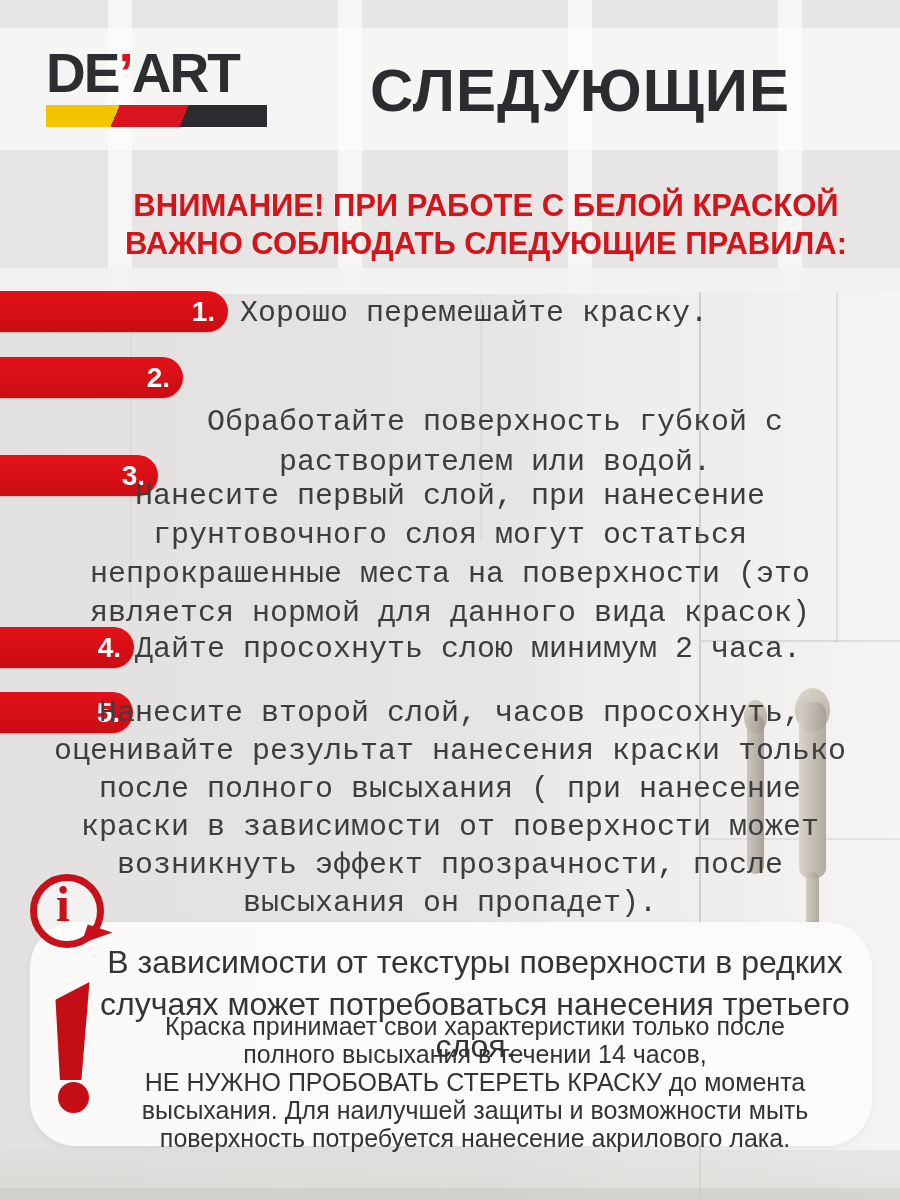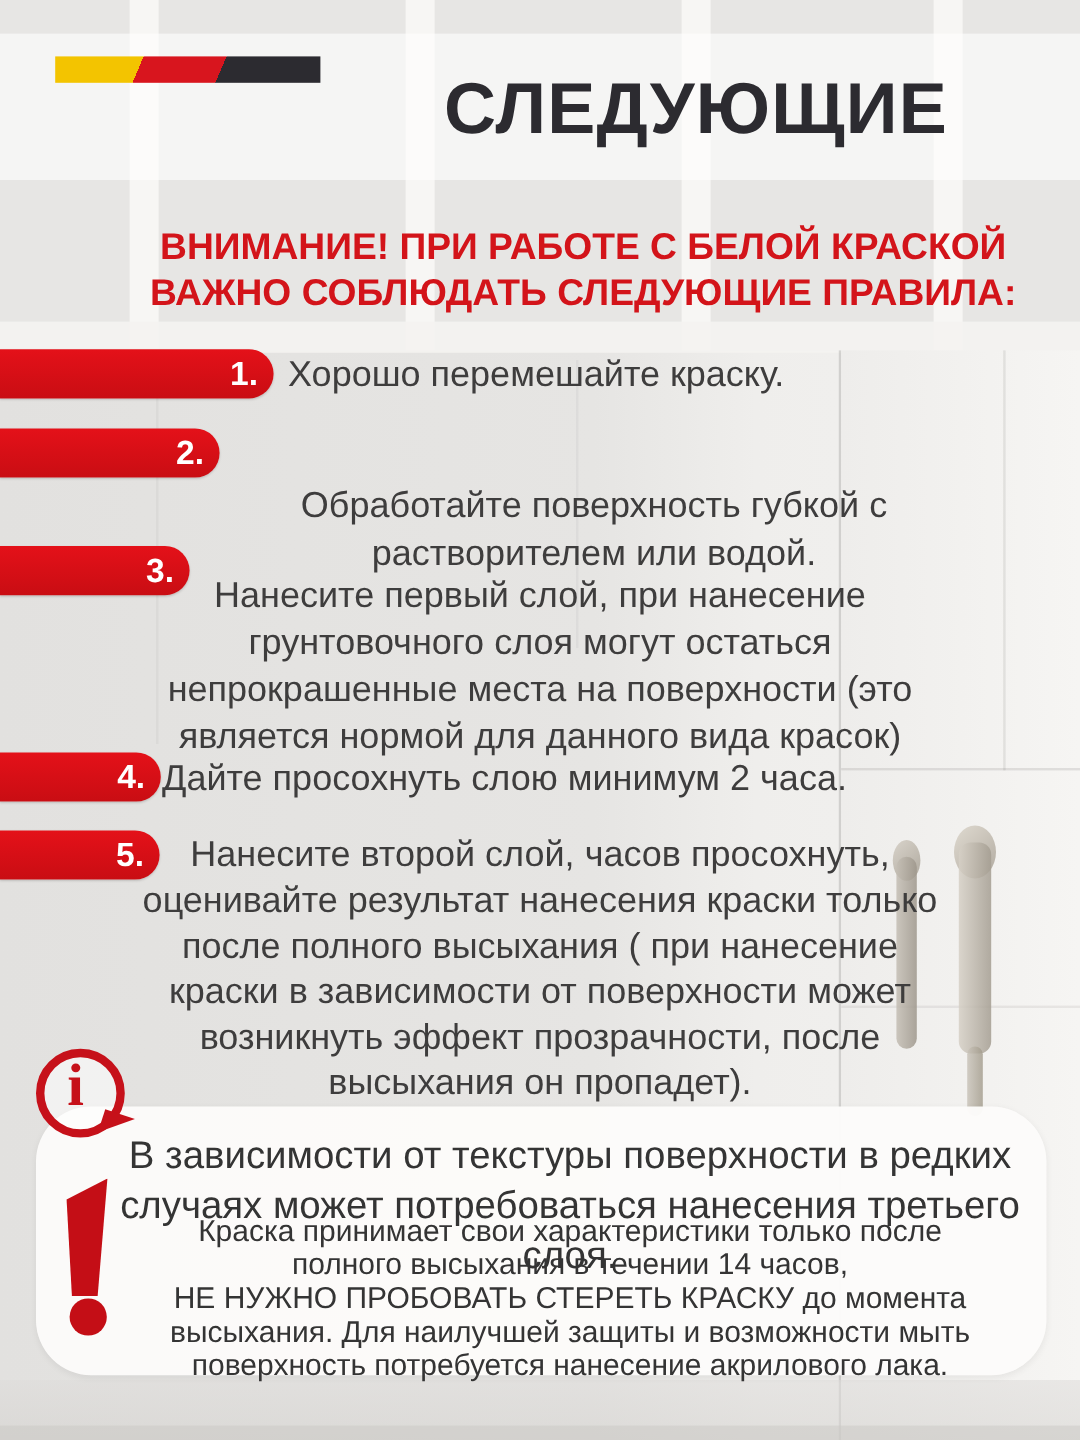--- a/index.html
+++ b/index.html
@@ -55,21 +55,21 @@
   .ribbon{left:0;height:41px;border-radius:0 22px 22px 0;
     background:linear-gradient(180deg,#e41119,#c90d13);
     box-shadow:0 1px 2px rgba(0,0,0,.18);}
   .ribbon .num{position:absolute;right:13px;top:50%;transform:translateY(-50%);
     color:#fff;font-weight:700;font-size:28px;}
   .r1{top:291px;width:228px;}
   .r2{top:357px;width:183px;}
   .r3{top:455px;width:158px;}
   .r4{top:627px;width:134px;}
   .r5{top:692px;width:133px;}
-  .step-text{white-space:pre-line;color:#3e3d3d;font-size:30px;line-height:40px;}
+  .step-text{white-space:pre-line;color:#3e3d3d;font-size:30px;line-height:40px;font-family:Liberation Mono, monospace;}
   .t1{left:240px;top:293px;width:560px;text-align:left;}
   .t2{left:150px;top:357px;width:690px;text-align:center;margin-top:45px;}
   .t3{left:60px;top:457px;width:780px;text-align:center;line-height:39px;margin-top:20px;}
   .t4{left:135px;top:629px;width:730px;}
   .t5{left:40px;top:694px;width:820px;text-align:center;line-height:38px;}
 
   
   .card{left:30px;top:922px;width:842px;height:224px;border-radius:46px;
     background:rgba(252,251,250,.97);box-shadow:0 2px 6px rgba(0,0,0,.06);}
   .note{white-space:pre-line;color:#343434;text-align:center;}
@@ -107,20 +107,21 @@
 <div class="abs bg-panel-l2"></div>
 <div class="abs bg-floor"></div>
 <div class="abs bg-floor-strip"></div>
 <div class="abs handle handle-a-top"></div>
 <div class="abs handle handle-a"></div>
 <div class="abs handle handle-b-top"></div>
 <div class="abs handle handle-b"></div>
 <div class="abs handle handle-b-tail"></div>
 
 <div class="abs logo">
+  <div class="logo-text"><span>DE</span><span class="apos">’</span><span>ART</span></div>
   <div class="logo-stripe"></div>
 </div>
 <div class="abs title">СЛЕДУЮЩИЕ</div>
 
 <div class="abs warning">ВНИМАНИЕ! ПРИ РАБОТЕ С БЕЛОЙ КРАСКОЙ
 ВАЖНО СОБЛЮДАТЬ СЛЕДУЮЩИЕ ПРАВИЛА:</div>
 
 <div class="abs ribbon r1">
     <span class="num">1.</span>
   </div>

